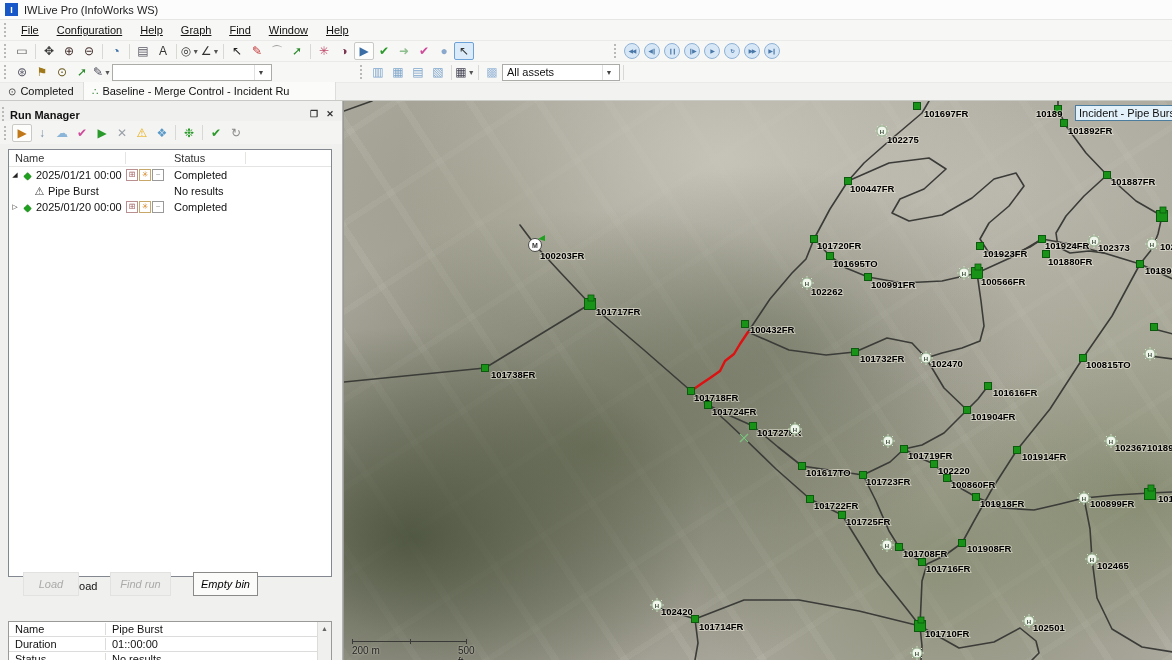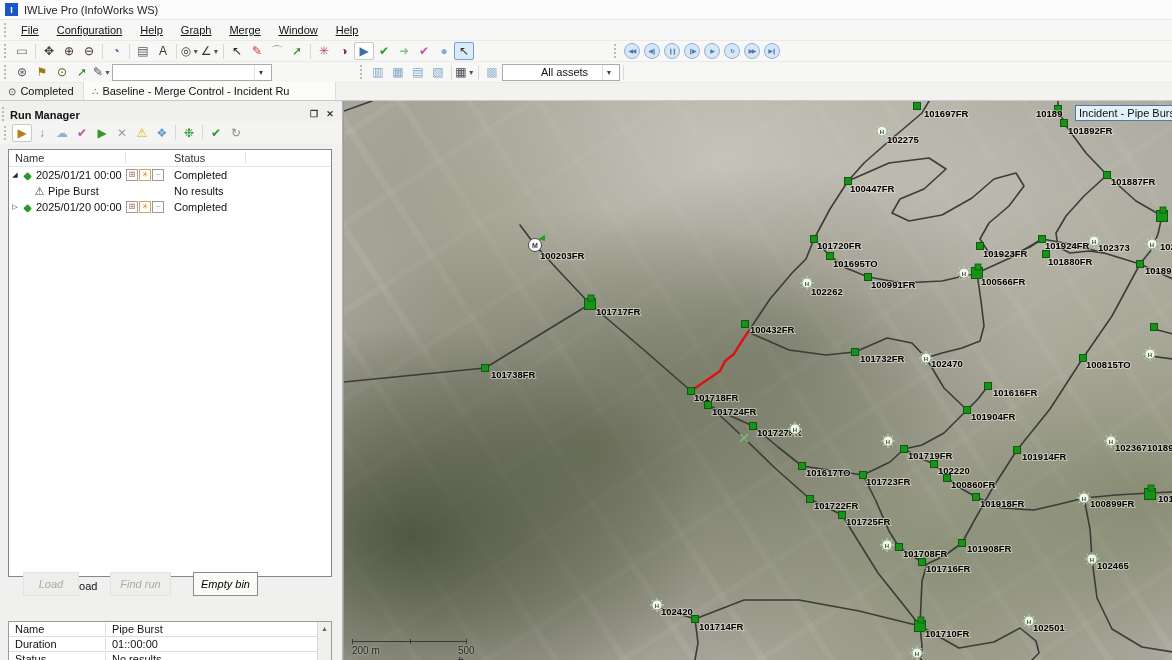--- a/index.html
+++ b/index.html
@@ -20,21 +20,21 @@
   
   .toolbar { height:21px; background:#f7f7f5; display:flex; align-items:center; border-bottom:1px solid #eaeae8; padding-left:2px; }
   .grip { width:4px; height:14px; border-left:2px dotted #b9b9b6; margin:0 4px 0 2px; }
   .tbsep { width:1px; height:15px; background:#d8d8d5; margin:0 3px; }
   .tbspace { height:1px; }
   .tbicon { min-width:20px; height:18px; display:flex; align-items:center; justify-content:center; font-size:12px; line-height:1; cursor:default; position:relative; }
   .tbicon.boxed { border:1px solid #c9c9c6; background:#fdfdfc; border-radius:2px; }
   .tbicon.active { border:1px solid #6da2d8; background:#dcebf9; border-radius:2px; }
   .caret { font-size:7px; color:#555; margin-left:1px; }
   .combo { height:17px; background:#fff; border:1px solid #ababa8; display:flex; align-items:center; font-size:11px; padding:0 4px; position:relative; }
-  .combo .cv { flex:1; overflow:hidden; white-space:nowrap;margin-left:34px; }
+  .combo .cv { flex:1; overflow:hidden; white-space:nowrap; }
   .combo .ca { width:13px; height:100%; display:flex; align-items:center; justify-content:center; font-size:7px; color:#444; border-left:1px solid #e0e0de; }
   .round { width:16px; height:16px; border-radius:50%; background:#d7e7f6; border:1px solid #8fb2d6; color:#4a78a8; display:flex; align-items:center; justify-content:center; font-size:5.5px; letter-spacing:-1px; margin:0 2px; font-weight:bold; }
   
   .tabbar { height:18px; background:#f2f2f0; display:flex; align-items:flex-end; border-bottom:1px solid #c9c9c6; }
   .tab { height:18px; display:flex; align-items:center; gap:4px; padding:0 8px; font-size:11px; white-space:nowrap; overflow:hidden; border-right:1px solid #ddddda; }
   .tab.active { background:#fbfbfa; }
   .tab .ticon { font-size:10px; }
   
   .panel { position:absolute; left:0; top:101px; width:343px; bottom:0; background:#f0f0ef; border-right:1px solid #b3b3b0; }
   .panel-header { height:20px; display:flex; align-items:flex-end; font-weight:bold; font-size:11px; }
@@ -96,21 +96,21 @@
   <div class="titletext">IWLive Pro (InfoWorks WS)</div>
 </div>
 
 <div class="menubar">
   <div class="grip"></div>
   <div id="menu-items" style="display:flex">
       <span class="menu-item">File</span>
       <span class="menu-item">Configuration</span>
       <span class="menu-item">Help</span>
       <span class="menu-item">Graph</span>
-      <span class="menu-item">Merge</span>
+      <span class="menu-item">Find</span>
       <span class="menu-item">Window</span>
       <span class="menu-item">Help</span>
     </div>
 </div>
 
 <div class="toolbar" id="toolbar1">
     <div class="grip"></div>
     <div class="tbicon" style="color: rgb(85, 85, 85);">▭</div>
     <div class="tbsep"></div>
     <div class="tbicon" style="color: rgb(58, 58, 56);">✥</div>

